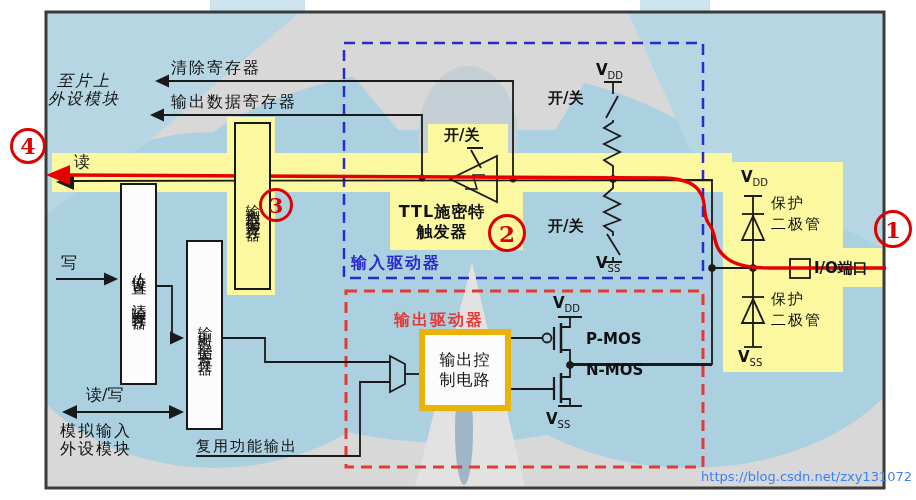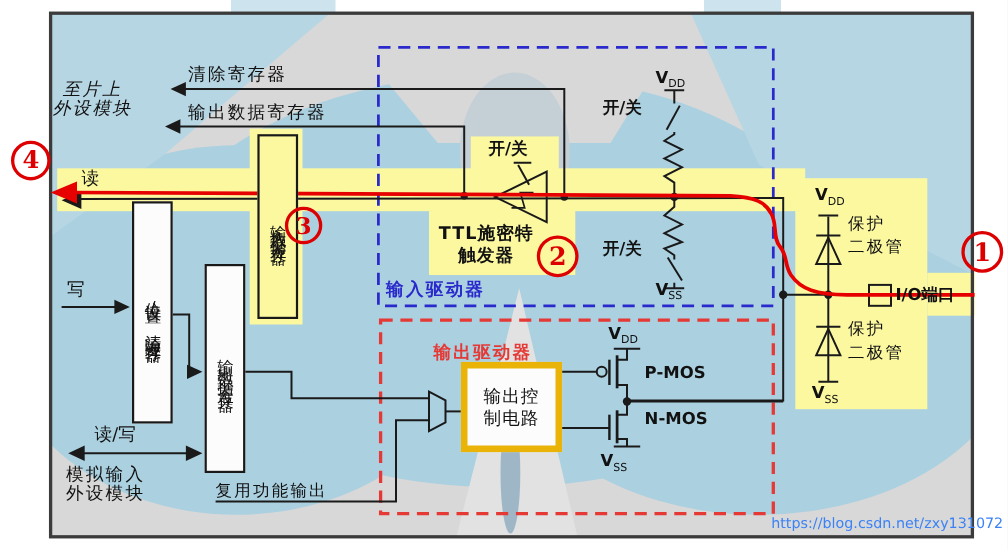--- a/index.html
+++ b/index.html
@@ -187,21 +187,21 @@
   <div class="lbl b" style="left:548px;top:217px;font-size:15px;letter-spacing:0;">开/关</div>
 
   <div class="lbl vlab" style="left:596px;top:61px;"><span>V</span><sub>DD</sub></div>
   <div class="lbl vlab" style="left:596px;top:254px;"><span>V</span><sub>SS</sub></div>
   <div class="lbl vlab" style="left:553px;top:294px;"><span>V</span><sub>DD</sub></div>
   <div class="lbl vlab" style="left:546px;top:410px;"><span>V</span><sub>SS</sub></div>
   <div class="lbl vlab" style="left:741px;top:168px;"><span>V</span><sub>DD</sub></div>
   <div class="lbl vlab" style="left:738px;top:348px;"><span>V</span><sub>SS</sub></div>
 
   <div class="lbl b" style="left:586px;top:330px;font-size:15px;letter-spacing:0;">P-MOS</div>
-  <div class="lbl b" style="left:586px;top:371px;font-size:15px;letter-spacing:0;">N-MOS</div>
+  <div class="lbl b" style="left:586px;top:361px;font-size:15px;letter-spacing:0;">N-MOS</div>
 
   <div class="lbl" style="left:771px;top:193px;font-size:15px;line-height:21px;">保护
 二极管</div>
   <div class="lbl" style="left:771px;top:289px;font-size:15px;line-height:21px;">保护
 二极管</div>
   <div class="lbl b" style="left:814px;top:259px;font-size:15px;letter-spacing:0;">I/O端口</div>
 
   <div class="cnum" style="left:874px;top:210px;width:32px;height:32px;font-size:23px;">1</div>
   <div class="cnum" style="left:488px;top:214px;width:32px;height:32px;font-size:23px;">2</div>
   <div class="cnum" style="left:259px;top:188px;width:28px;height:28px;font-size:21px;">3</div>

